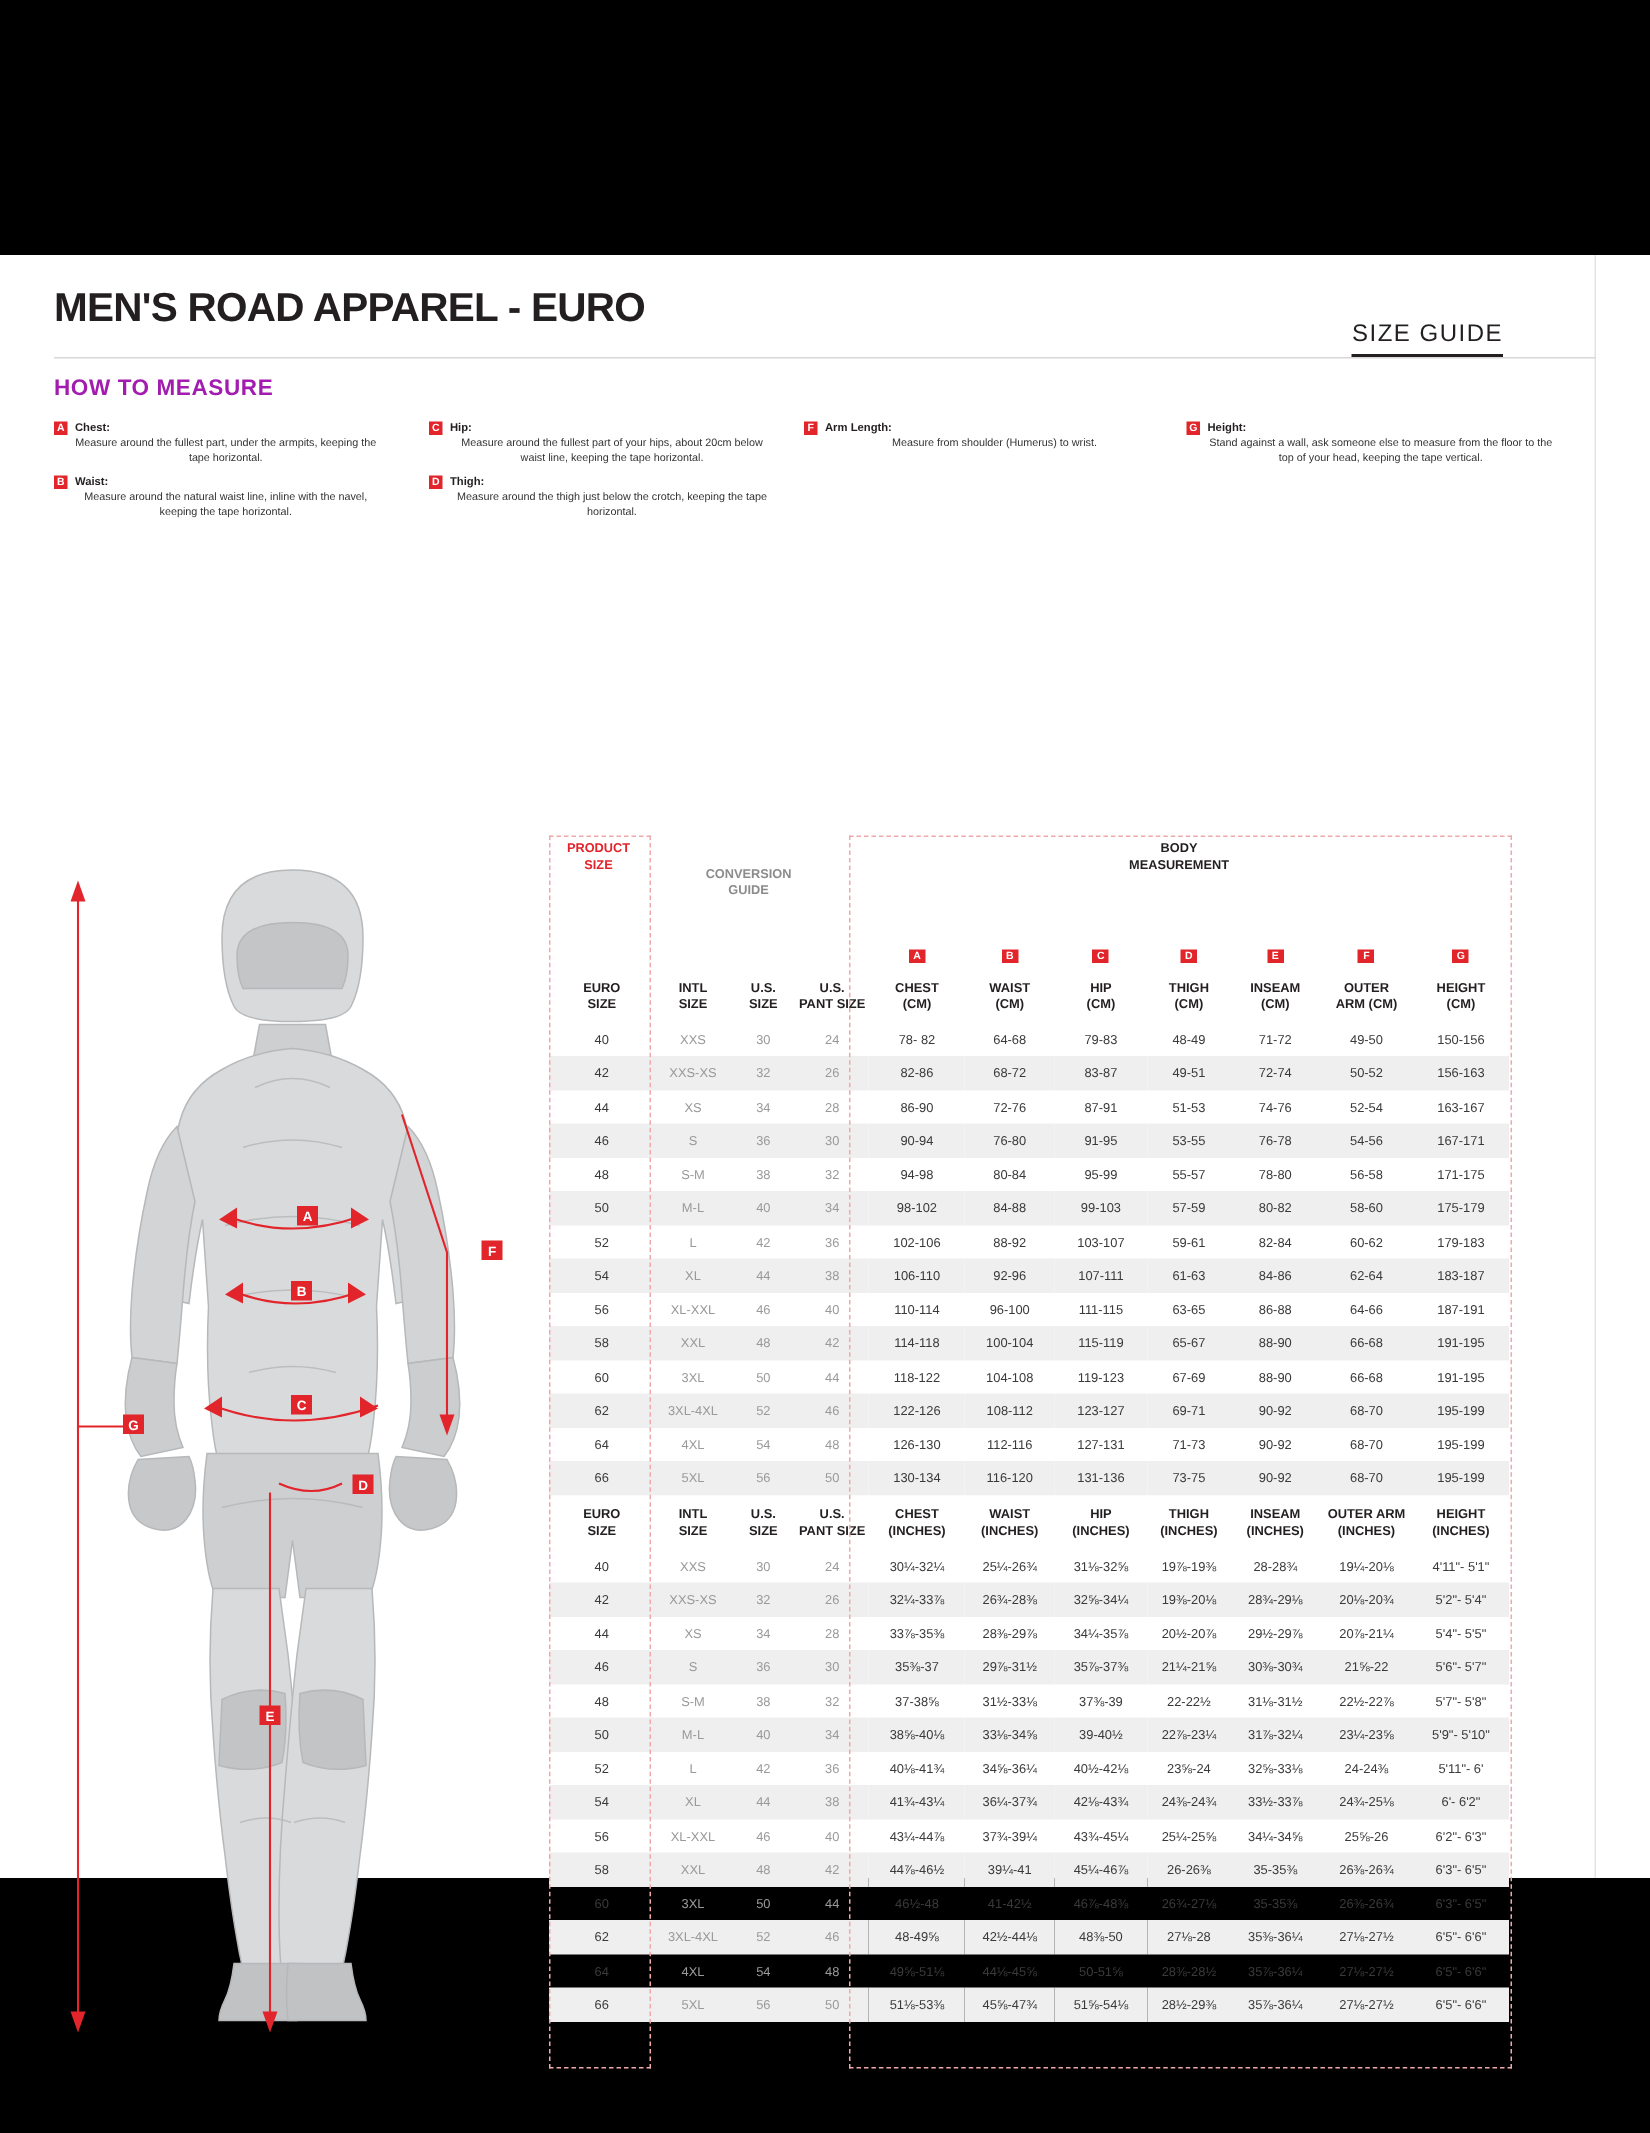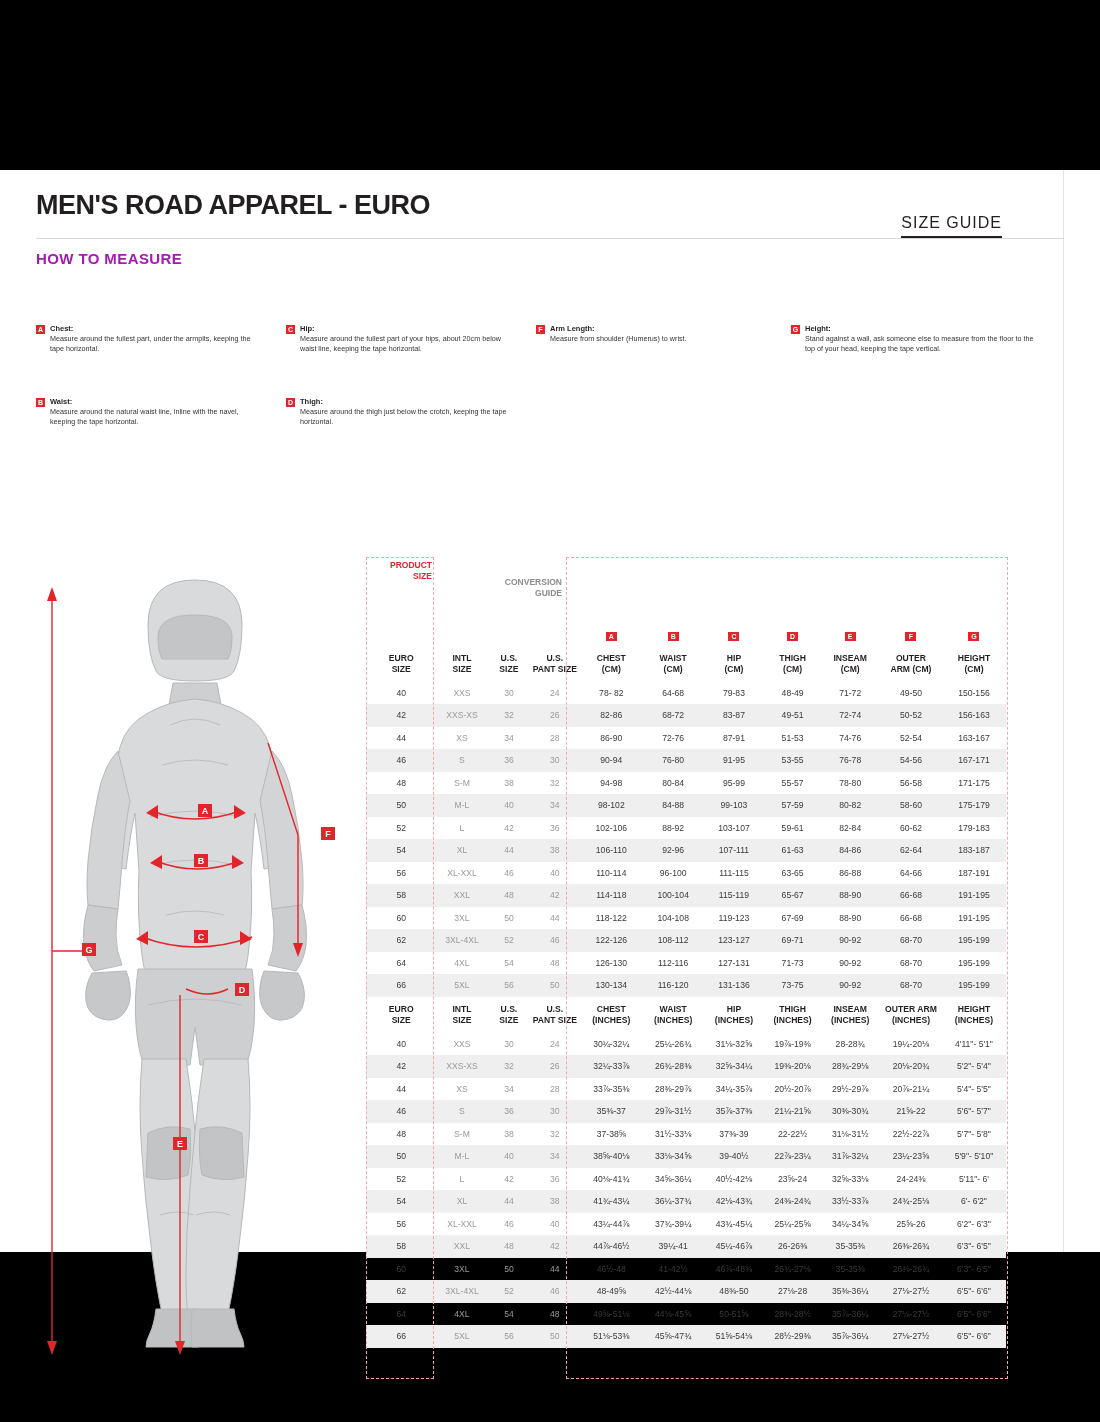--- a/index.html
+++ b/index.html
@@ -12,33 +12,33 @@
   .hdr h1{margin:0;font-size:27px;font-weight:bold;letter-spacing:-0.5px;color:#231f20;}
   .hdr .sg{position:absolute;right:62px;top:24px;font-size:16px;letter-spacing:1px;color:#231f20;padding-bottom:4px;border-bottom:2px solid #231f20;}
   .hdr .rule{position:absolute;left:0;right:0;top:48px;height:1px;background:#d8d8d8;}
   .vline{position:absolute;left:1063px;top:0px;width:1px;height:1082px;background:#e3e3e3;}
 
   .howto{position:absolute;left:36px;top:80px;font-size:15px;font-weight:bold;letter-spacing:0.4px;color:#a21caf;}
 
   
   .legend{position:absolute;left:36px;top:110px;width:1000px;}
   .lcol{position:absolute;top:0;}
-  .litem{position:relative;margin-bottom:7px;padding-left:14px;margin-top:44px;}
+  .litem{position:relative;margin-bottom:7px;padding-left:14px;}
   .tag{position:absolute;left:0;top:1px;width:9px;height:9px;background:#e2242b;color:#fff;font-size:7px;line-height:9px;text-align:center;font-weight:bold;}
   .ltitle{font-size:7.5px;font-weight:bold;color:#231f20;line-height:10px;}
-  .ltext{font-size:7.2px;color:#333;line-height:9.6px;}
+  .ltext{font-size:7.2px;color:#333;line-height:9.6px;text-align:center;}
 
   
   .figure{position:absolute;left:30px;top:395px;width:330px;height:790px;}
   .figure svg{position:absolute;left:0;top:0;}
 
   
   .tbl{position:absolute;left:366px;top:385px;width:640px;font-size:8.5px;color:#231f20;}
   .hdrrow{position:relative;height:70px;}
-  .grp{position:absolute;text-align:right;font-weight:bold;line-height:11px;}
+  .grp{position:absolute;text-align:center;font-weight:bold;line-height:11px;}
   .grp.red{color:#e2242b;}
   .grp.gray{color:#8c8c8c;}
   .grp.blk{color:#231f20;}
   .dashbox{position:absolute;border:1px dashed #f0a9ab;}
   table{border-collapse:collapse;width:640px;table-layout:fixed;}
   td,th{text-align:center;vertical-align:middle;}
   .colhdr td{font-size:8.6px;font-weight:bold;line-height:11px;padding:4px 0 7px 0;color:#231f20;}
   .colhdr td.sz{color:#231f20;}
   .letterrow td{padding-bottom:2px;}
   .lbox{display:inline-block;width:11px;height:9px;background:#e2242b;color:#fff;font-size:7px;line-height:9px;font-weight:bold;text-align:center;}
@@ -202,20 +202,24 @@
       <div class="dashbox" style="left:0px;top:2px;width:66px;height:820px;"></div>
       <div class="dashbox" style="left:200px;top:2px;width:440px;height:820px;"></div>
 
       <div class="grp red" style="left:0px;top:5px;width:66px;">
         <span>PRODUCT</span><br>
         <span>SIZE</span>
       </div>
       <div class="grp gray" style="left:70px;top:4px;width:126px;margin-top:18px;">
         <span>CONVERSION</span><br>
         <span>GUIDE</span>
+      </div>
+      <div class="grp blk" style="left:200px;top:5px;width:440px;">
+        <span>BODY</span><br>
+        <span>MEASUREMENT</span>
       </div>
     </div>
 
     <table>
       <colgroup>
         <col style="width:66px">
             <col style="width:48px">
             <col style="width:40px">
             <col style="width:46px">
         <col style="width:60px">

